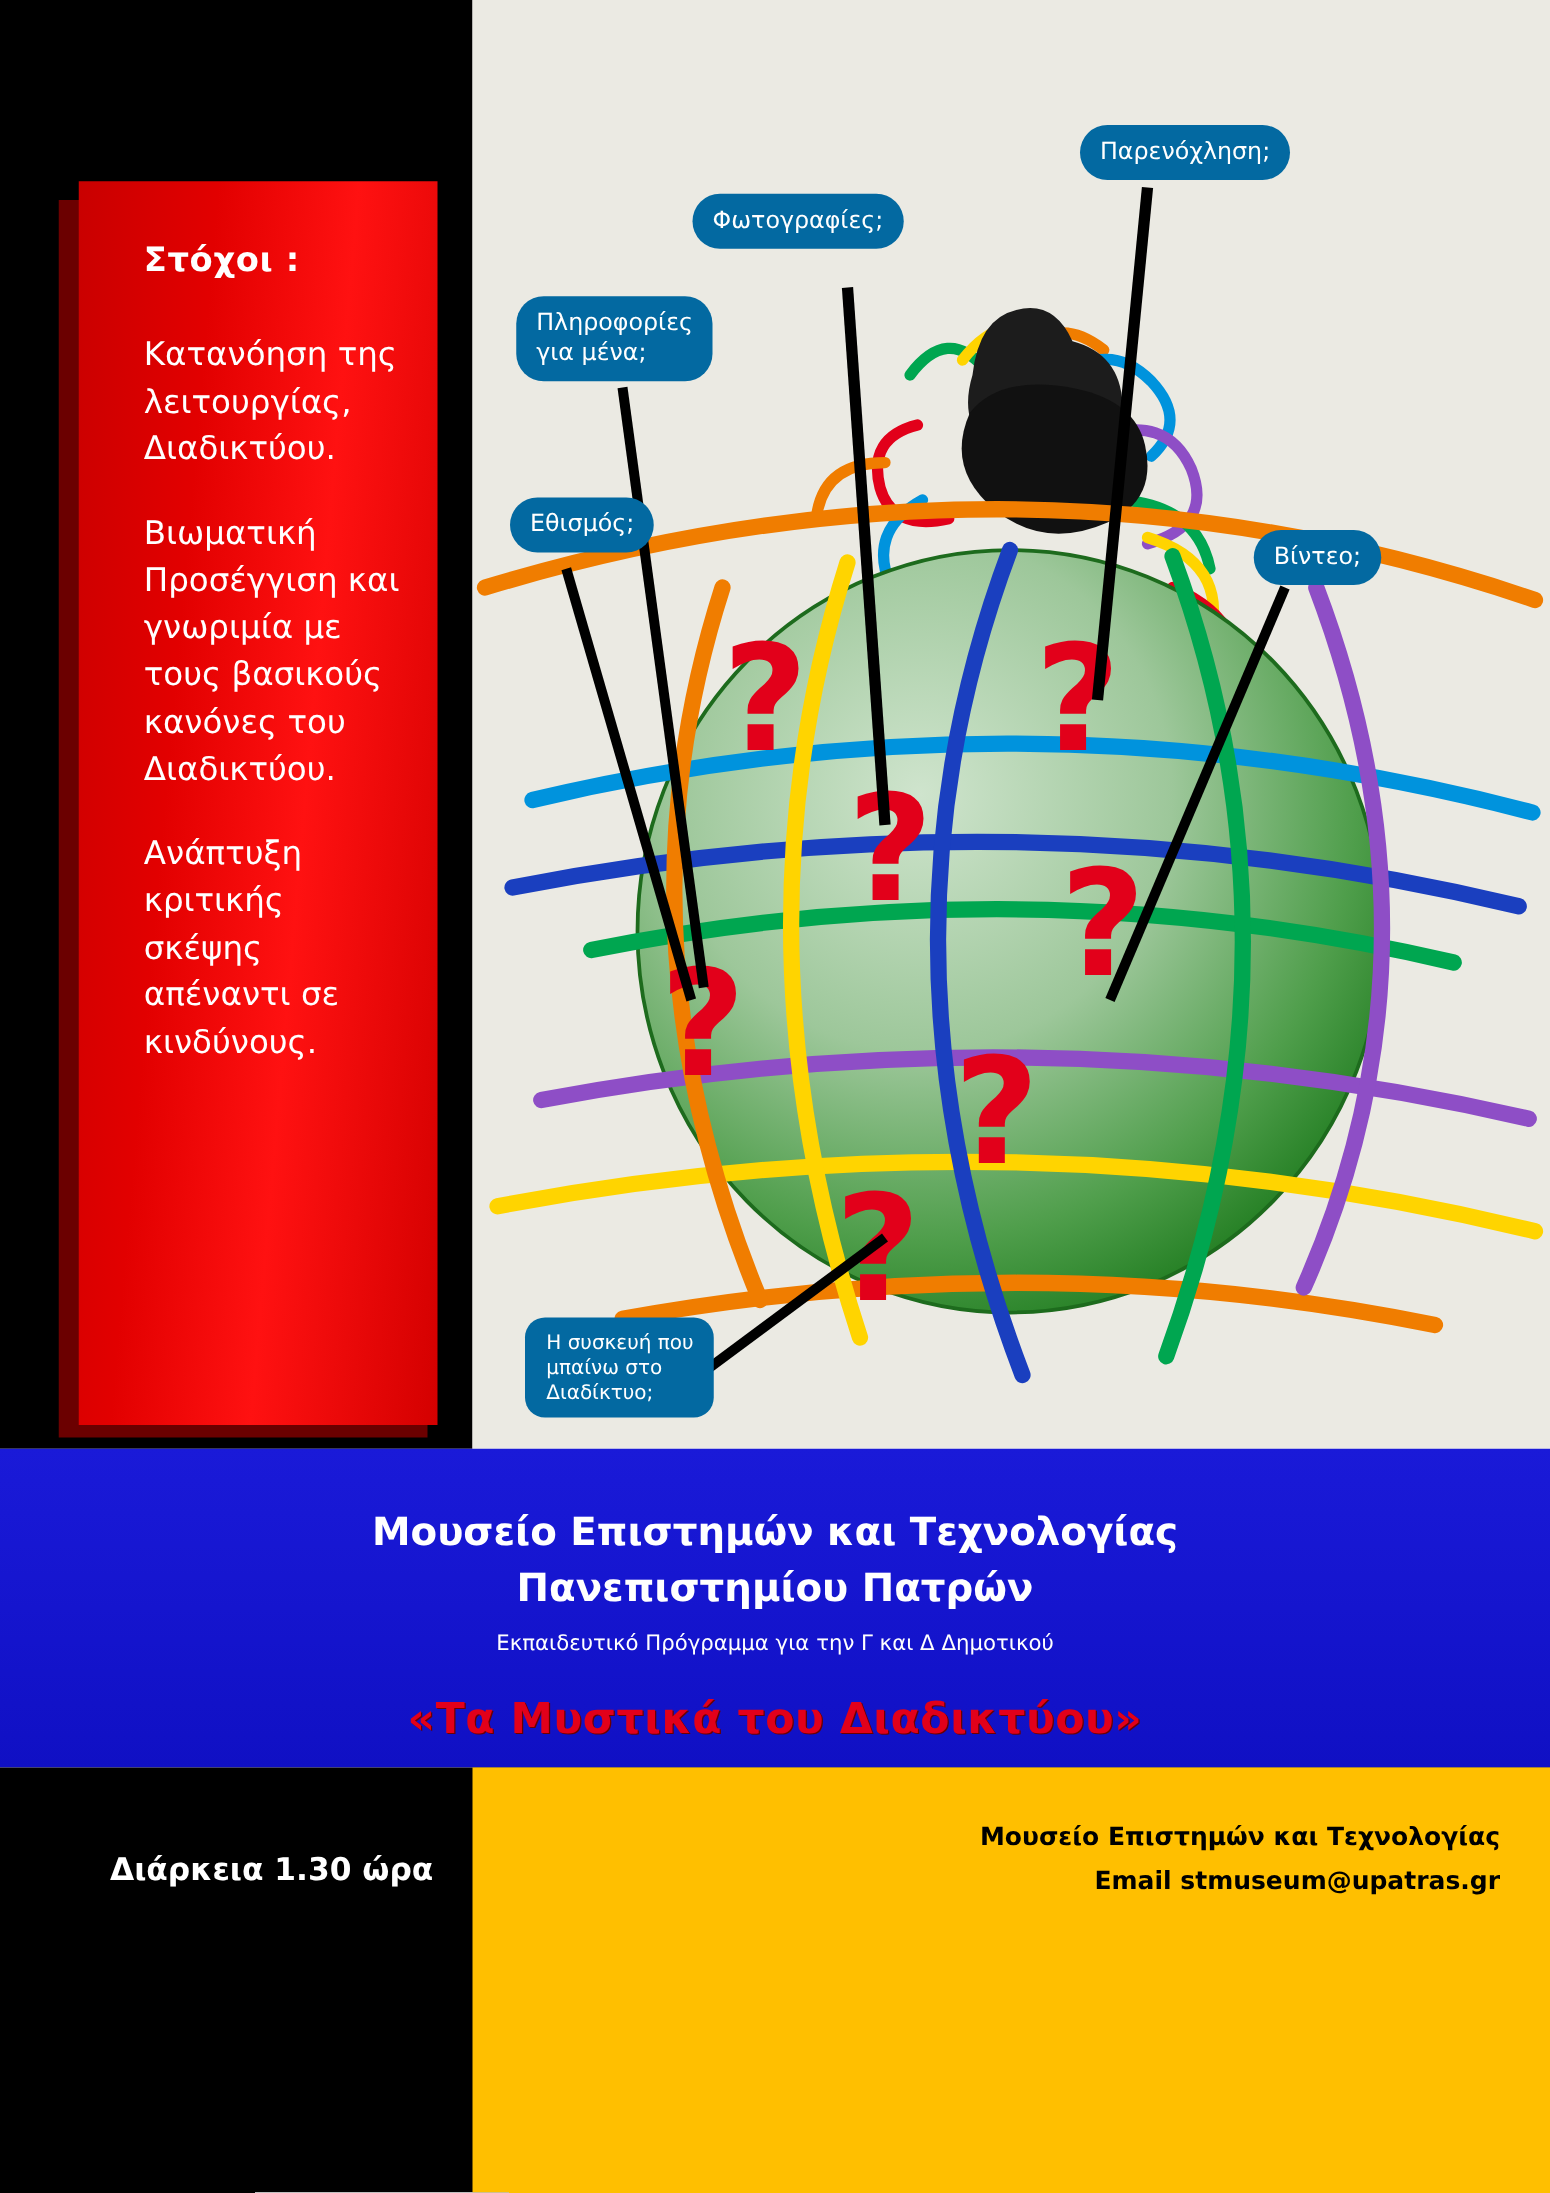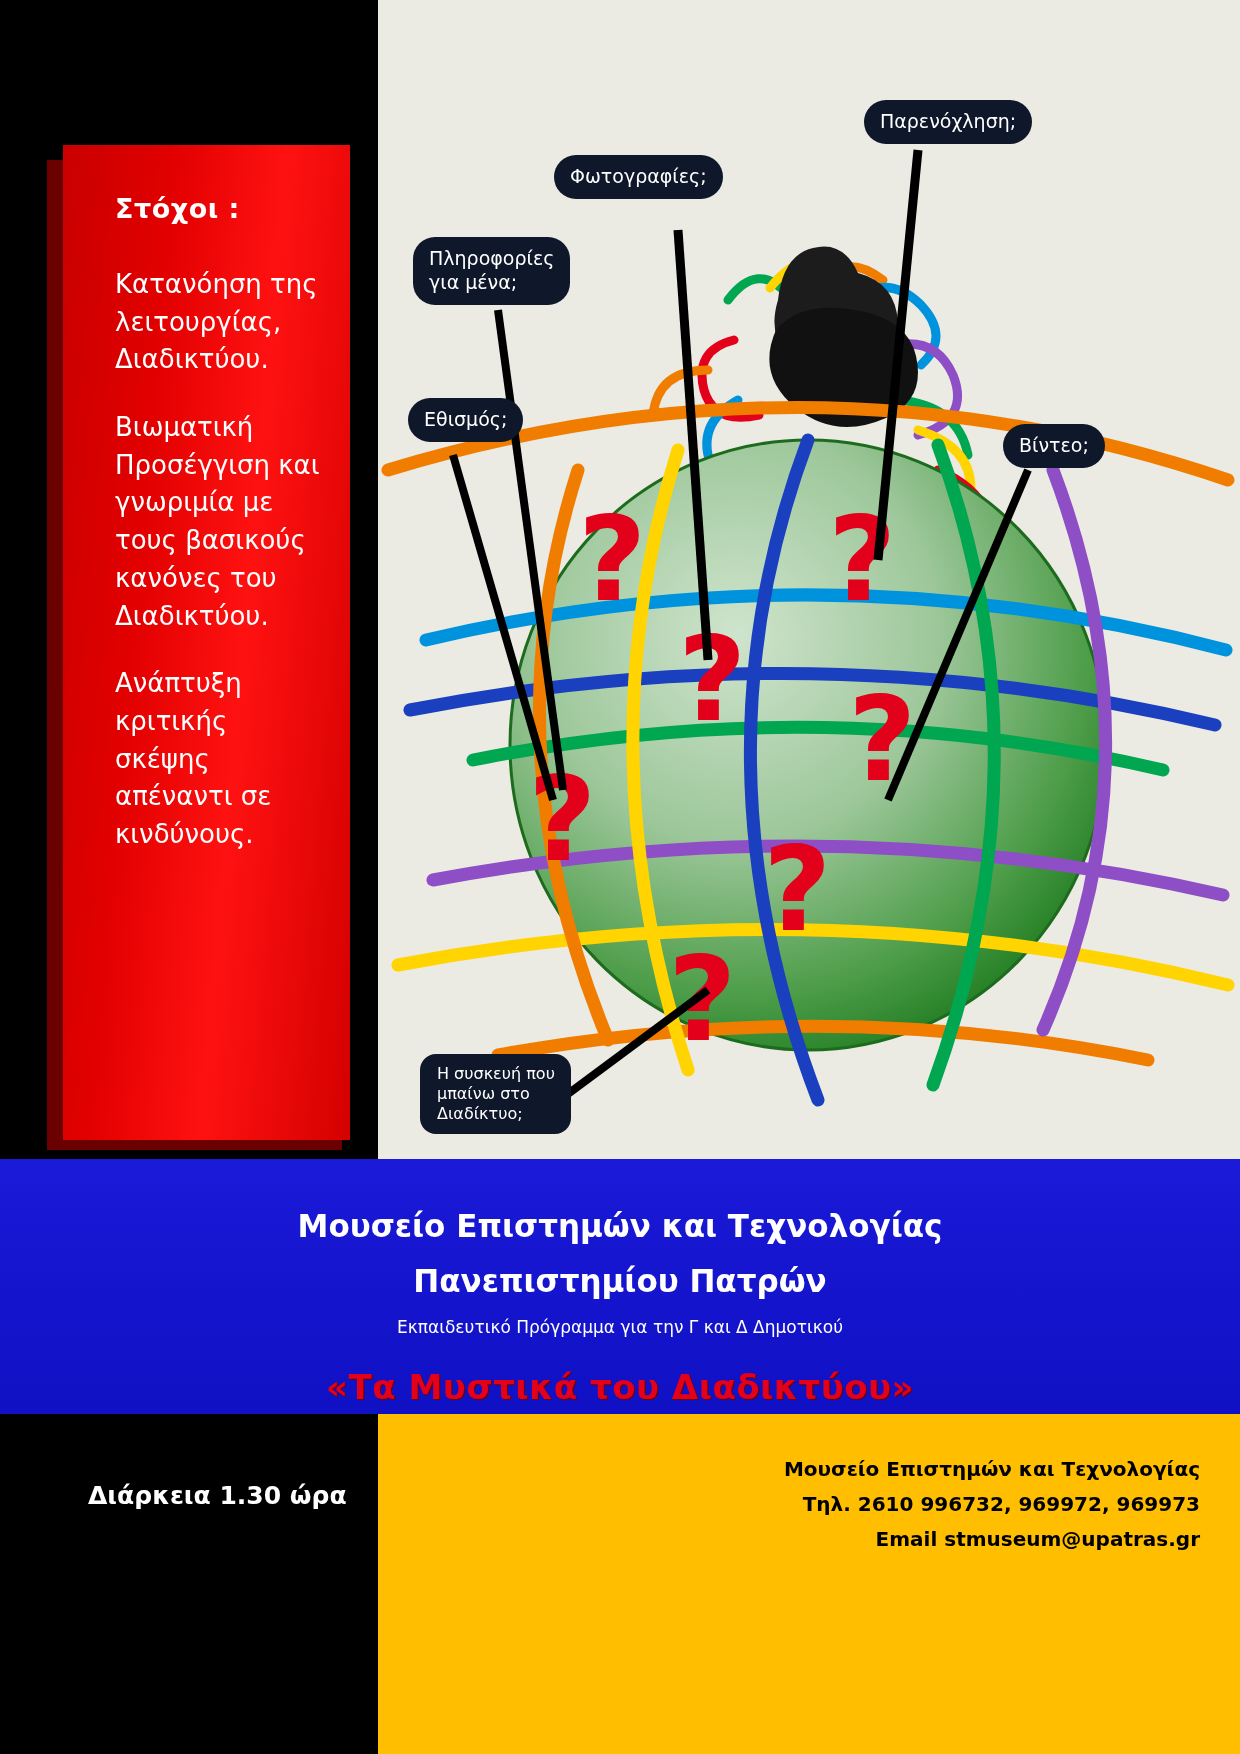--- a/index.html
+++ b/index.html
@@ -74,21 +74,21 @@
   .globe-wrap {
     position: absolute;
     left: 378px;
     top: 0;
     width: 862px;
     height: 1159px;
   }
   
   .bubble {
     position: absolute;
-    background: #0f172a;
+    background: #0369a1;
     color: #ffffff;
     border-radius: 22px;
     padding: 10px 16px;
     font-size: 19px;
     line-height: 1.25;
     z-index: 20;
     white-space: pre-line;
   }
   .bubble.small { font-size: 16px; border-radius: 16px; padding-left: 17px; }
   
@@ -106,21 +106,21 @@
   .org-1 {
     font-size: 31px;
     font-weight: bold;
     margin: 0;
     padding-top: 48px;
     line-height: 1.25;
   }
   .org-2 {
     font-size: 31px;
     font-weight: bold;
-    margin: 16px;
+    margin: 6px;
     line-height: 1.25;
   }
   .subtitle {
     font-size: 17px;
     margin: 14px 0 0 0;
   }
   .program-title {
     font-size: 34px;
     font-weight: bold;
     color: #e2001a;
@@ -267,17 +267,16 @@
     <div class="org-2">Πανεπιστημίου Πατρών</div>
     <div class="subtitle">Εκπαιδευτικό Πρόγραμμα για την Γ και Δ Δημοτικού</div>
     <div class="program-title">«Τα Μυστικά του Διαδικτύου»</div>
   </div>
 
   <div class="bottom-black"></div>
   <div class="duration">Διάρκεια  1.30 ώρα</div>
 
   <div class="yellow-box">
     <div>Μουσείο Επιστημών και Τεχνολογίας</div>
-    <div>Τηλ. 2610 996732, 969972, 969973</div>
     <div>Email stmuseum@upatras.gr</div>
   </div>
 
 </div>
 
 </body></html>

